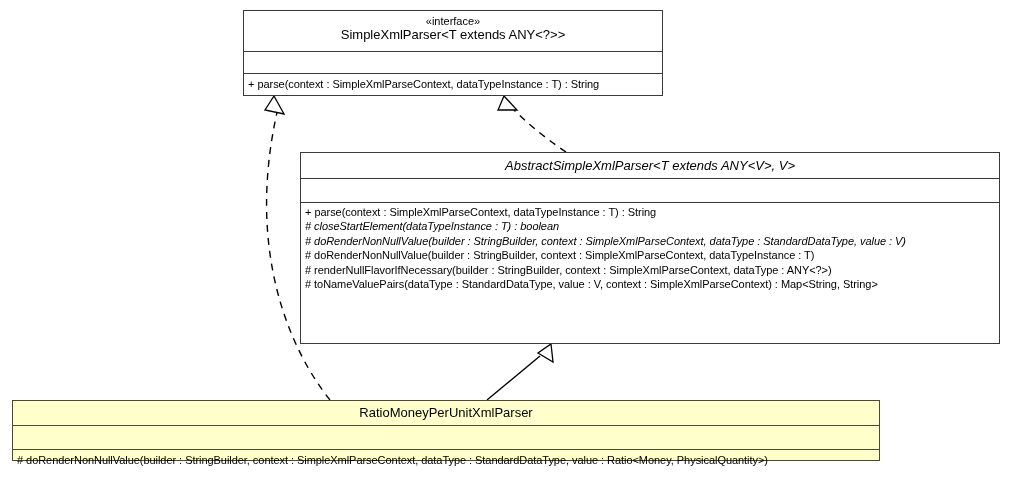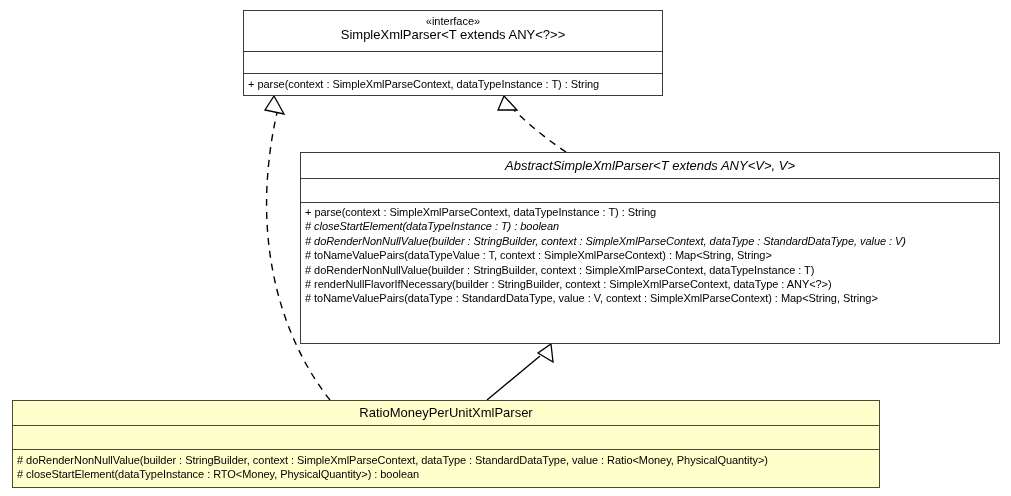--- a/index.html
+++ b/index.html
@@ -98,21 +98,21 @@
     width: 700px;
     height: 192px;
   }
   #abstract-box .c-title { height: 25px; padding-top: 6px; }
   #abstract-box .c-empty { height: 24px; }
 
   #impl-box {
     left: 12px;
     top: 400px;
     width: 868px;
-    height: 88px;
+    height: 61px;
   }
   #impl-box .c-title { height: 24px; padding-top: 5px; }
   #impl-box .c-empty { height: 24px; }
   #impl-box .c-members { padding-top: 3px; }
 </style>
 </head>
 <body>
 
 <div id="diagram">
 
@@ -147,31 +147,29 @@
 
   <div class="uml-class" id="abstract-box">
     <div class="compartment c-title italic">
       <span class="cname">AbstractSimpleXmlParser&lt;T extends ANY&lt;V&gt;, V&gt;</span>
     </div>
     <div class="compartment c-empty sep"></div>
     <div class="compartment c-members sep">
       <div class="member">+ parse(context : SimpleXmlParseContext, dataTypeInstance : T) : String</div>
       <div class="member abstract"># closeStartElement(dataTypeInstance : T) : boolean</div>
       <div class="member abstract"># doRenderNonNullValue(builder : StringBuilder, context : SimpleXmlParseContext, dataType : StandardDataType, value : V)</div>
-      <div class="member"># toNameValuePairs(dataTypeValue : T, context : SimpleXmlParseContext) : Map&lt;String, String&gt;</div>
       <div class="member"># doRenderNonNullValue(builder : StringBuilder, context : SimpleXmlParseContext, dataTypeInstance : T)</div>
       <div class="member"># renderNullFlavorIfNecessary(builder : StringBuilder, context : SimpleXmlParseContext, dataType : ANY&lt;?&gt;)</div>
       <div class="member"># toNameValuePairs(dataType : StandardDataType, value : V, context : SimpleXmlParseContext) : Map&lt;String, String&gt;</div>
     </div>
   </div>
 
   <div class="uml-class filled" id="impl-box">
     <div class="compartment c-title">
       <span class="cname">RatioMoneyPerUnitXmlParser</span>
     </div>
     <div class="compartment c-empty sep"></div>
     <div class="compartment c-members sep">
       <div class="member"># doRenderNonNullValue(builder : StringBuilder, context : SimpleXmlParseContext, dataType : StandardDataType, value : Ratio&lt;Money, PhysicalQuantity&gt;)</div>
-      <div class="member"># closeStartElement(dataTypeInstance : RTO&lt;Money, PhysicalQuantity&gt;) : boolean</div>
     </div>
   </div>
 
 </div>
 
 </body></html>

